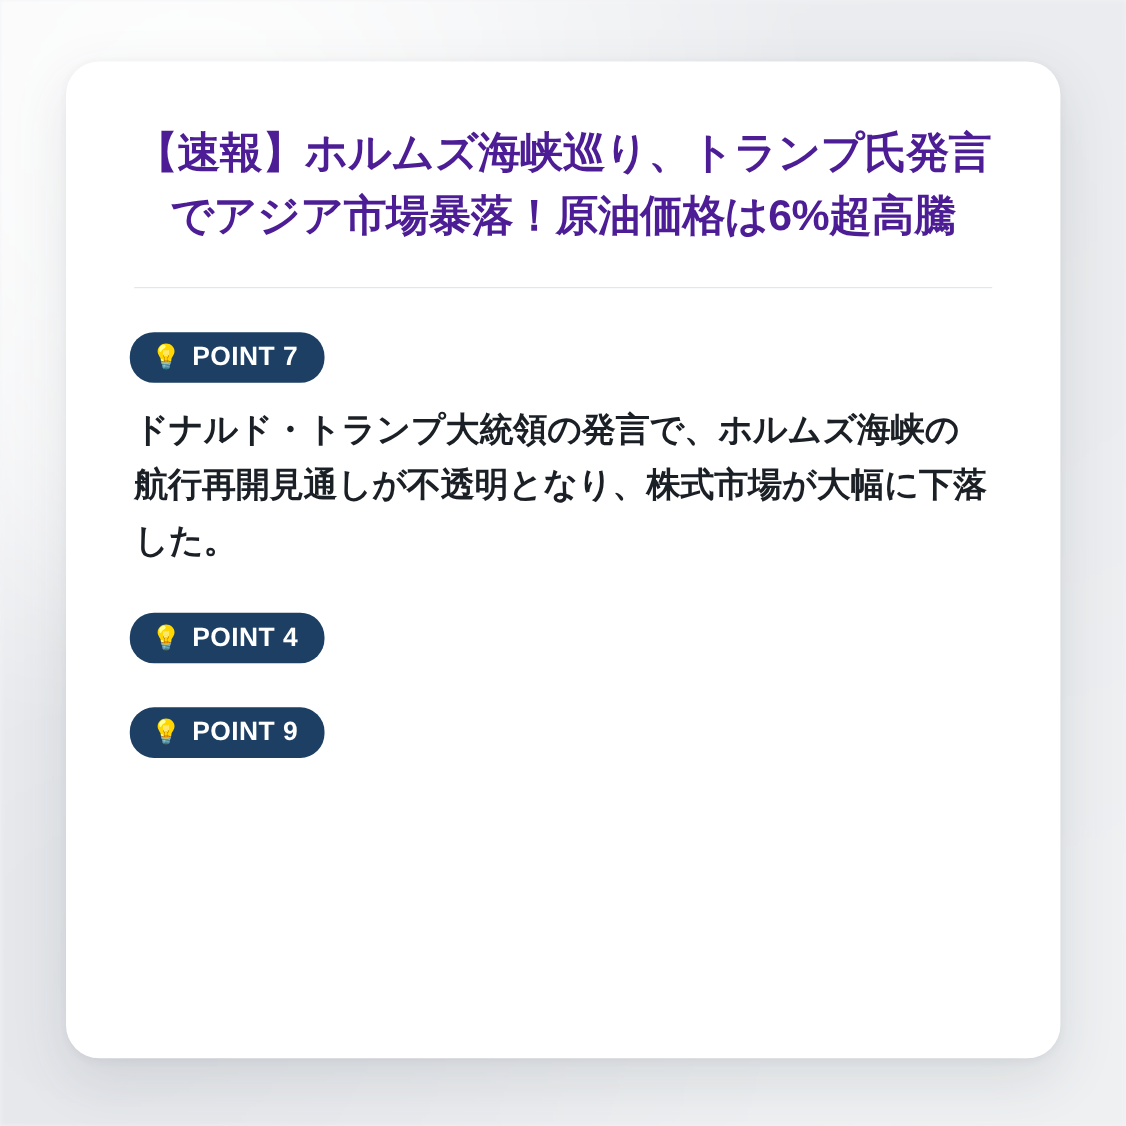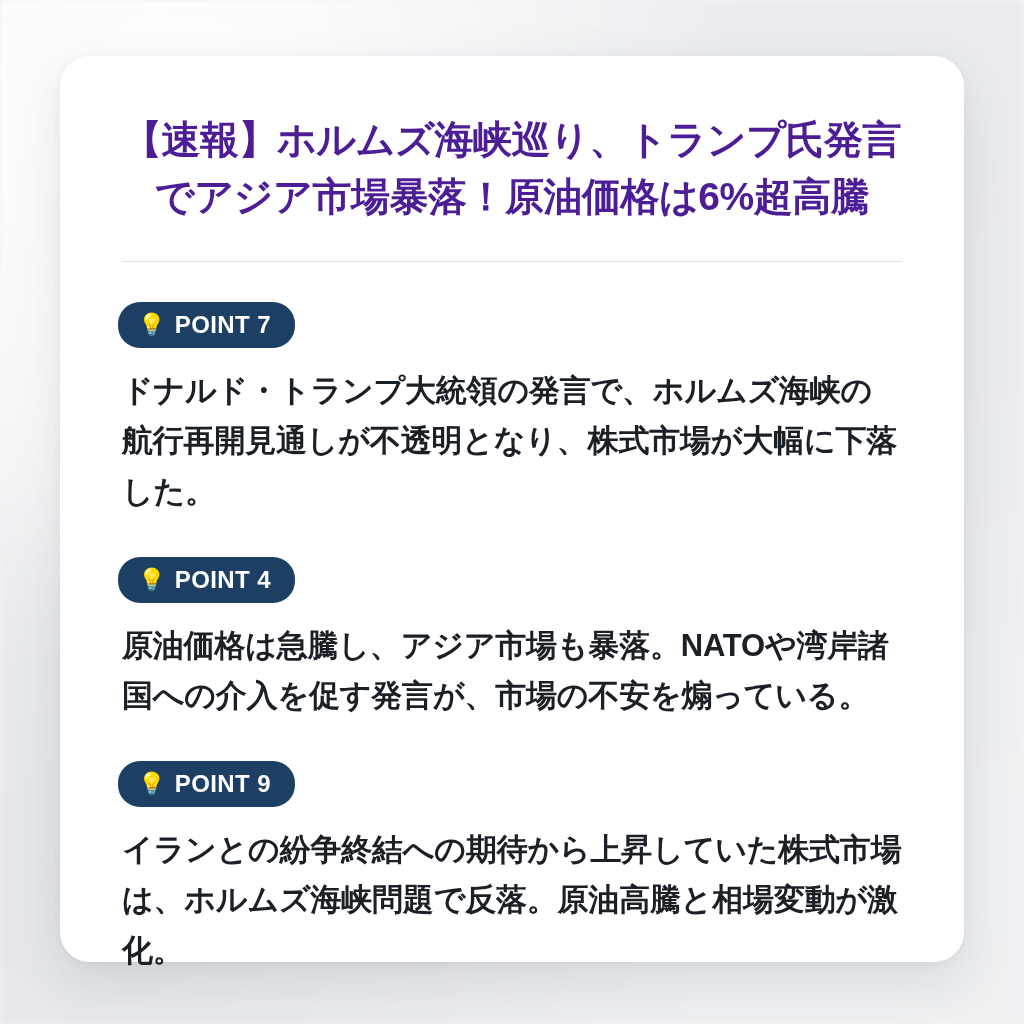--- a/index.html
+++ b/index.html
@@ -120,24 +120,22 @@
       <span>POINT 7</span>
     </div>
     <p class="point-text">ドナルド・トランプ大統領の発言で、ホルムズ海峡の航行再開見通しが不透明となり、株式市場が大幅に下落した。</p>
   </div>
 
   <div class="point-block">
     <div class="badge">
       <span class="bulb">💡</span>
       <span>POINT 4</span>
     </div>
-    <p class="point-text">原油価格は急騰し、アジア市場も暴落。NATOや湾岸諸国への介入を促す発言が、市場の不安を煽っている。</p>
   </div>
 
   <div class="point-block">
     <div class="badge">
       <span class="bulb">💡</span>
       <span>POINT 9</span>
     </div>
-    <p class="point-text">イランとの紛争終結への期待から上昇していた株式市場は、ホルムズ海峡問題で反落。原油高騰と相場変動が激化。</p>
   </div>
 
 </div>
 
 </body></html>

